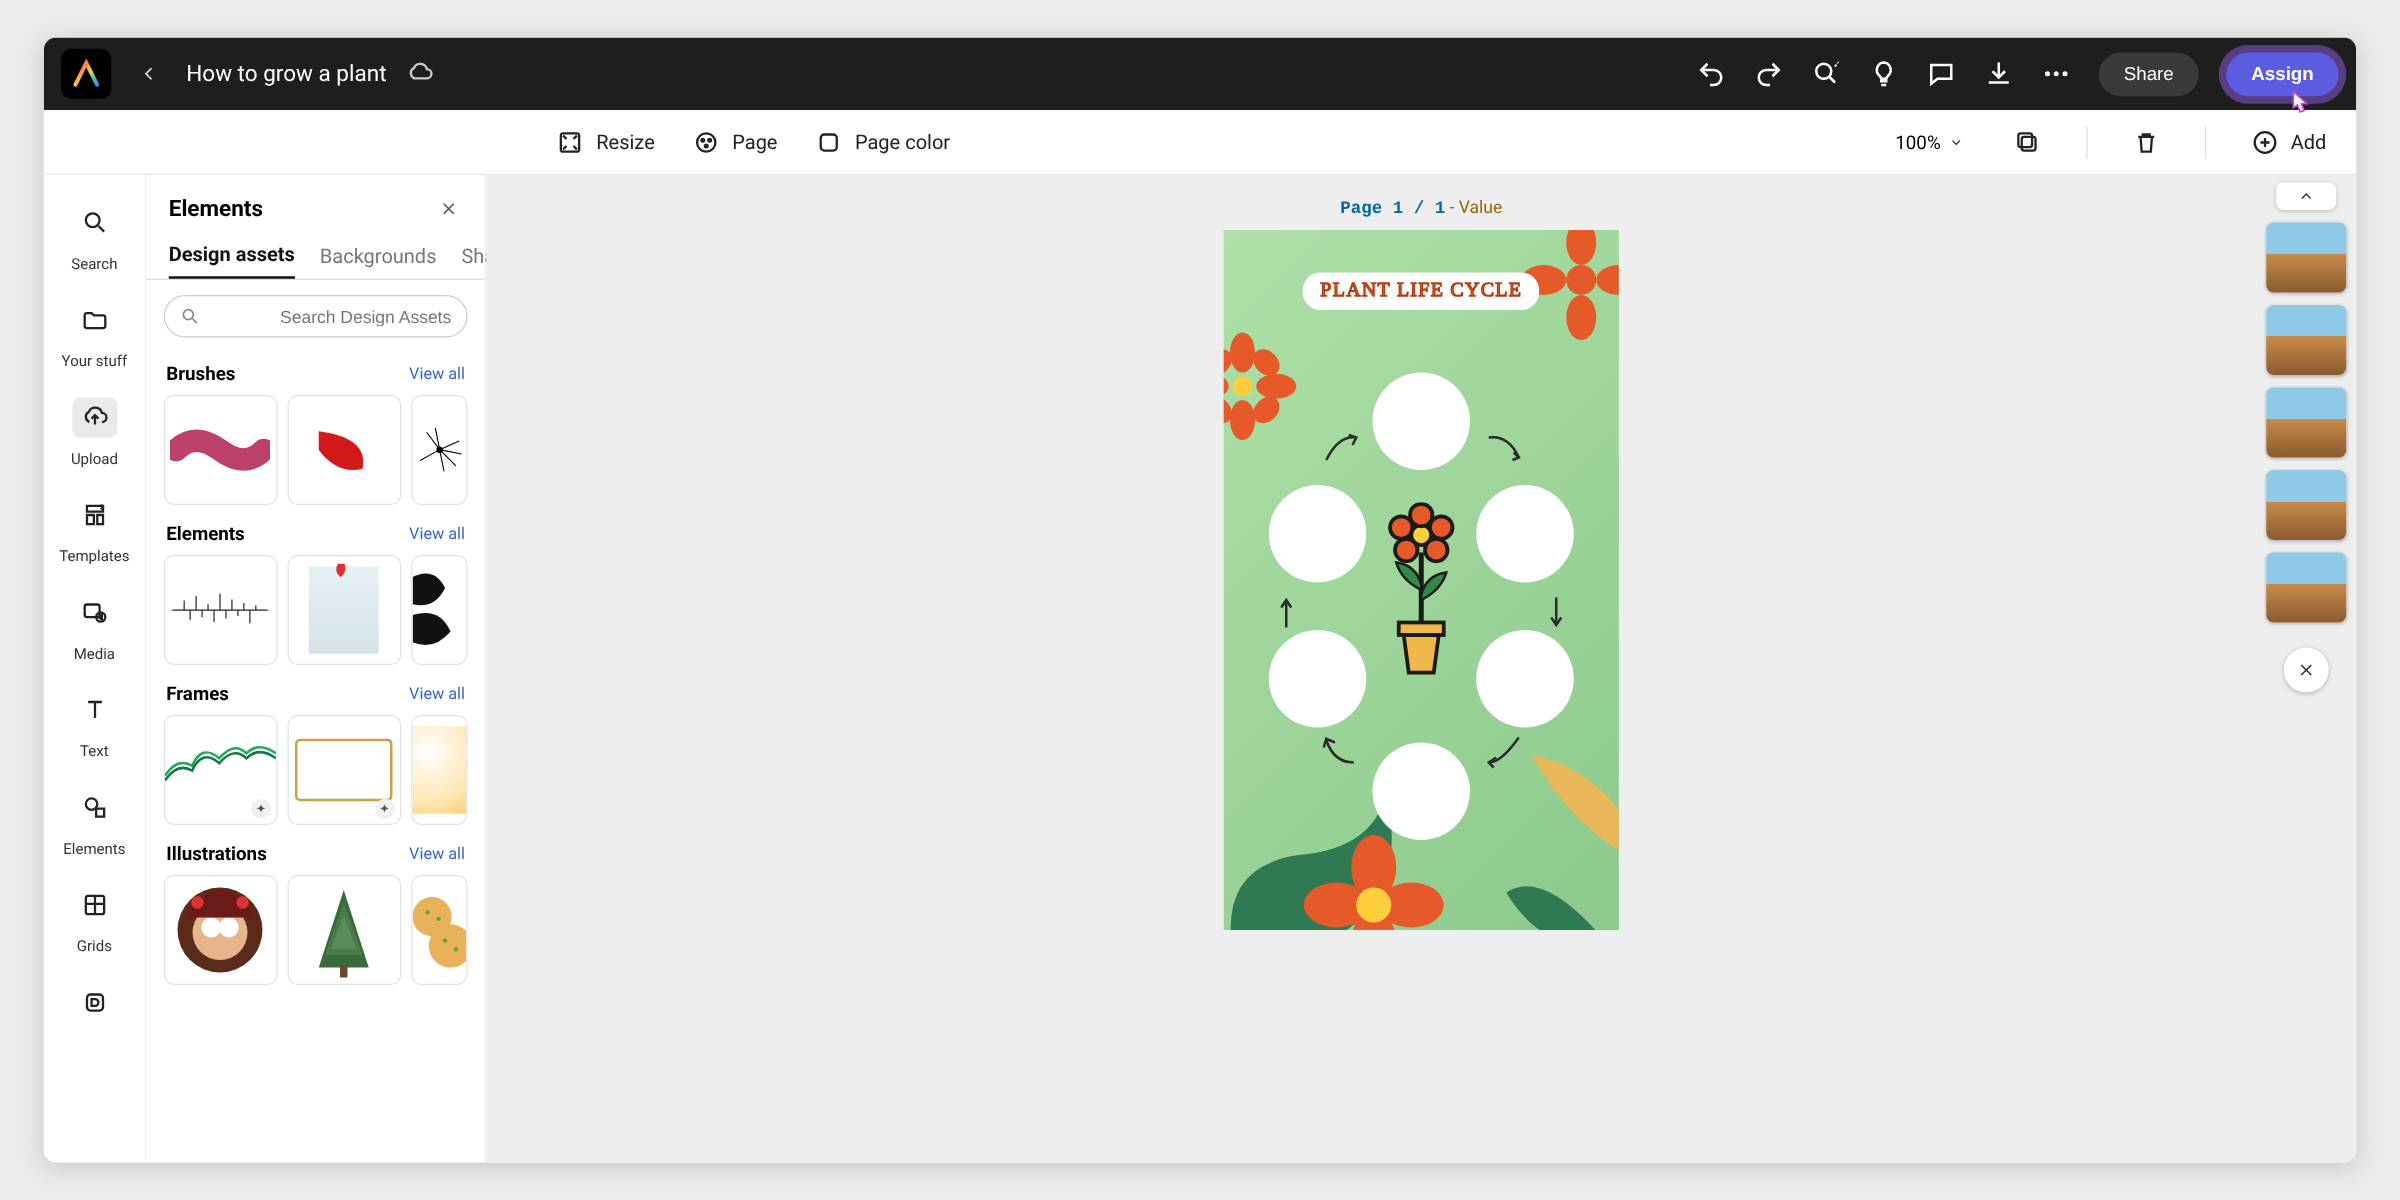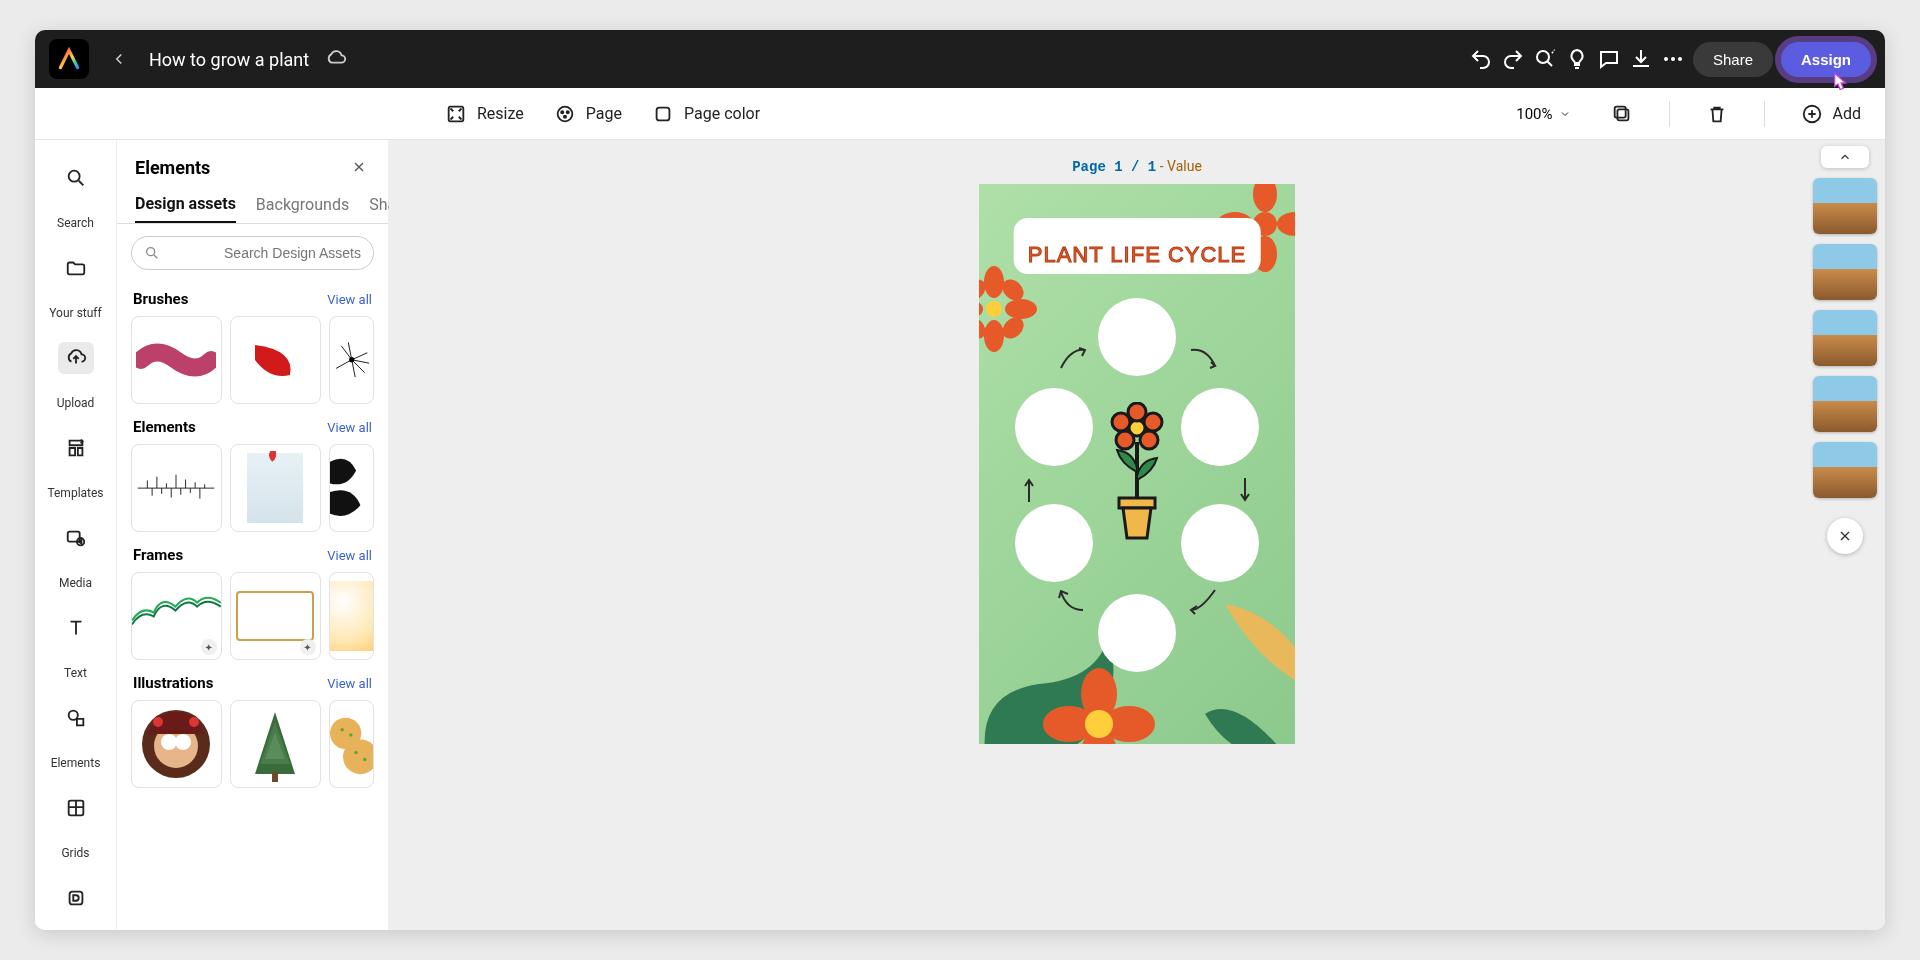--- a/index.html
+++ b/index.html
@@ -6,38 +6,38 @@
   body { font-family: -apple-system, BlinkMacSystemFont, "Segoe UI", Roboto, sans-serif; background: #ebebeb; height: 960px; width:1920px; overflow:hidden; }
   .app { position:absolute; top:30px; left:35px; right:35px; bottom:30px; background:#fff; border-radius:10px; overflow:hidden; display:flex; flex-direction:column; box-shadow:0 4px 20px rgba(0,0,0,.15);}
   
   .topbar { background:#1e1e1e; color:#fff; height:58px; display:flex; align-items:center; padding:0 14px; gap:16px;}
   .logo { width:40px; height:40px; border-radius:8px; background:#000; display:flex; align-items:center; justify-content:center; }
   .logo svg { width:26px; height:26px; }
   .back-btn { width:28px; height:28px; display:flex; align-items:center; justify-content:center; cursor:pointer; color:#ccc;}
   .doc-title { font-size:18px; font-weight:400; }
   .cloud-icon { color:#ccc; display:flex; }
   .topbar-spacer { flex:1; }
-  .topbar-icons { display:flex; align-items:center; gap:8px; }
+  .topbar-icons { display:flex; align-items:center; gap:22px; }
   .ticon { width:24px; height:24px; color:#fff; cursor:pointer; display:flex; align-items:center; justify-content:center;}
   .share-btn { background:#3a3a3a; color:#fff; border:none; border-radius:20px; padding:9px 20px; font-size:15px; font-weight:500; cursor:pointer;}
   .assign-wrap { position:relative; }
   .assign-btn { background:#5c5ce0; color:#fff; border:none; border-radius:20px; padding:9px 20px; font-size:15px; font-weight:700; cursor:pointer; box-shadow:0 0 0 6px rgba(160,100,255,.45);}
   .pointer { position:absolute; left:50%; top:28px; width:26px; height:26px; }
   
   .contextbar { height:52px; border-bottom:1px solid #e6e6e6; display:flex; align-items:center; padding:0 24px; gap:30px; background:#fff;}
   .ctx-btn { display:flex; align-items:center; gap:10px; font-size:16px; color:#222; cursor:pointer;}
   .ctx-spacer { flex:1; }
   .zoom { display:flex; align-items:center; gap:6px; font-size:15px; }
   .ctx-icon { width:22px; height:22px; display:flex; align-items:center; justify-content:center; }
   .vdiv { width:1px; height:26px; background:#ddd; margin:0 6px;}
   
   .body { flex:1; display:flex; overflow:hidden; position:relative;}
   
   .rail { width:82px; background:#fff; border-right:1px solid #eee; display:flex; flex-direction:column; align-items:center; padding-top:14px; gap:6px;}
-  .rail-item { width:70px; display:flex; flex-direction:column; align-items:center; gap:22px; padding:8px 0; font-size:12px; color:#333; cursor:pointer; border-radius:8px;}
+  .rail-item { width:70px; display:flex; flex-direction:column; align-items:center; gap:10px; padding:8px 0; font-size:12px; color:#333; cursor:pointer; border-radius:8px;}
   .rail-item.active .rail-icon-box { background:#eaeaea;}
   .rail-icon-box { width:36px; height:32px; border-radius:6px; display:flex; align-items:center; justify-content:center;}
   .rail-icon { width:22px; height:22px; }
   
   .panel { width:272px; background:#fff; display:flex; flex-direction:column; border-right:1px solid #eee;}
   .panel-header { display:flex; align-items:center; justify-content:space-between; padding:16px 18px 8px;}
   .panel-title { font-size:18px; font-weight:700;}
   .close-x { width:22px; height:22px; cursor:pointer; color:#555; display:flex; align-items:center; justify-content:center;}
   .tabs { display:flex; gap:20px; padding:0 18px; border-bottom:1px solid #ddd; align-items:center;}
   .tab { font-size:16px; color:#777; padding:8px 0; cursor:pointer; white-space:nowrap;}
@@ -54,21 +54,21 @@
   .thumb.partial { width:48px; }
   .badge-icon { position:absolute; bottom:4px; right:4px; width:16px; height:16px; border-radius:50%; background:#f0f0f0; display:flex; align-items:center; justify-content:center; font-size:10px; color:#555;}
   
   .canvas-area { flex:1; background:#eeeeee; position:relative; overflow:hidden;}
   .page-label { position:absolute; top:18px; left:50%; transform:translateX(-50%); font-size:14px; color:#333;}
   .page-label b { font-weight:700; color:#0369a1;font-family:Liberation Mono, monospace;}
   .page-label .val { color:#a16207;}
   .artboard { position:absolute; top:44px; left:50%; transform:translateX(-50%); width:316px; height:560px; background:#9fd29b; overflow:hidden;}
   .art-texture { position:absolute; inset:0; background:linear-gradient(135deg,#aee0a8,#8cc98c);}
   .title-bar { position:absolute; top:34px; left:50%; transform:translateX(-50%); background:#fff; border-radius:14px; padding:6px 14px; }
-  .title-text { font-family: Liberation Sans, sans-serif; font-size:22px; letter-spacing:1px; color:#e85a2a; -webkit-text-stroke:1px #b33c12; white-space:nowrap;margin-top:18px;}
+  .title-text { font-family: Liberation Serif, serif; font-size:16px; letter-spacing:1px; color:#e85a2a; -webkit-text-stroke:1px #b33c12; white-space:nowrap;}
   .circle { position:absolute; width:78px; height:78px; border-radius:50%; background:#fff;}
   .c1 { top:114px; left:119px;}
   .c2 { top:204px; left:36px;}
   .c3 { top:204px; left:202px;}
   .c4 { top:320px; left:36px;}
   .c5 { top:320px; left:202px;}
   .c6 { top:410px; left:119px;}
   .flowerpot { position:absolute; top:218px; left:128px; width:60px; height:140px;}
   .arrow { position:absolute; width:32px; height:32px; }
   .arrow svg { width:100%; height:100%; stroke:#2a2a2a; fill:none; stroke-width:2;}

